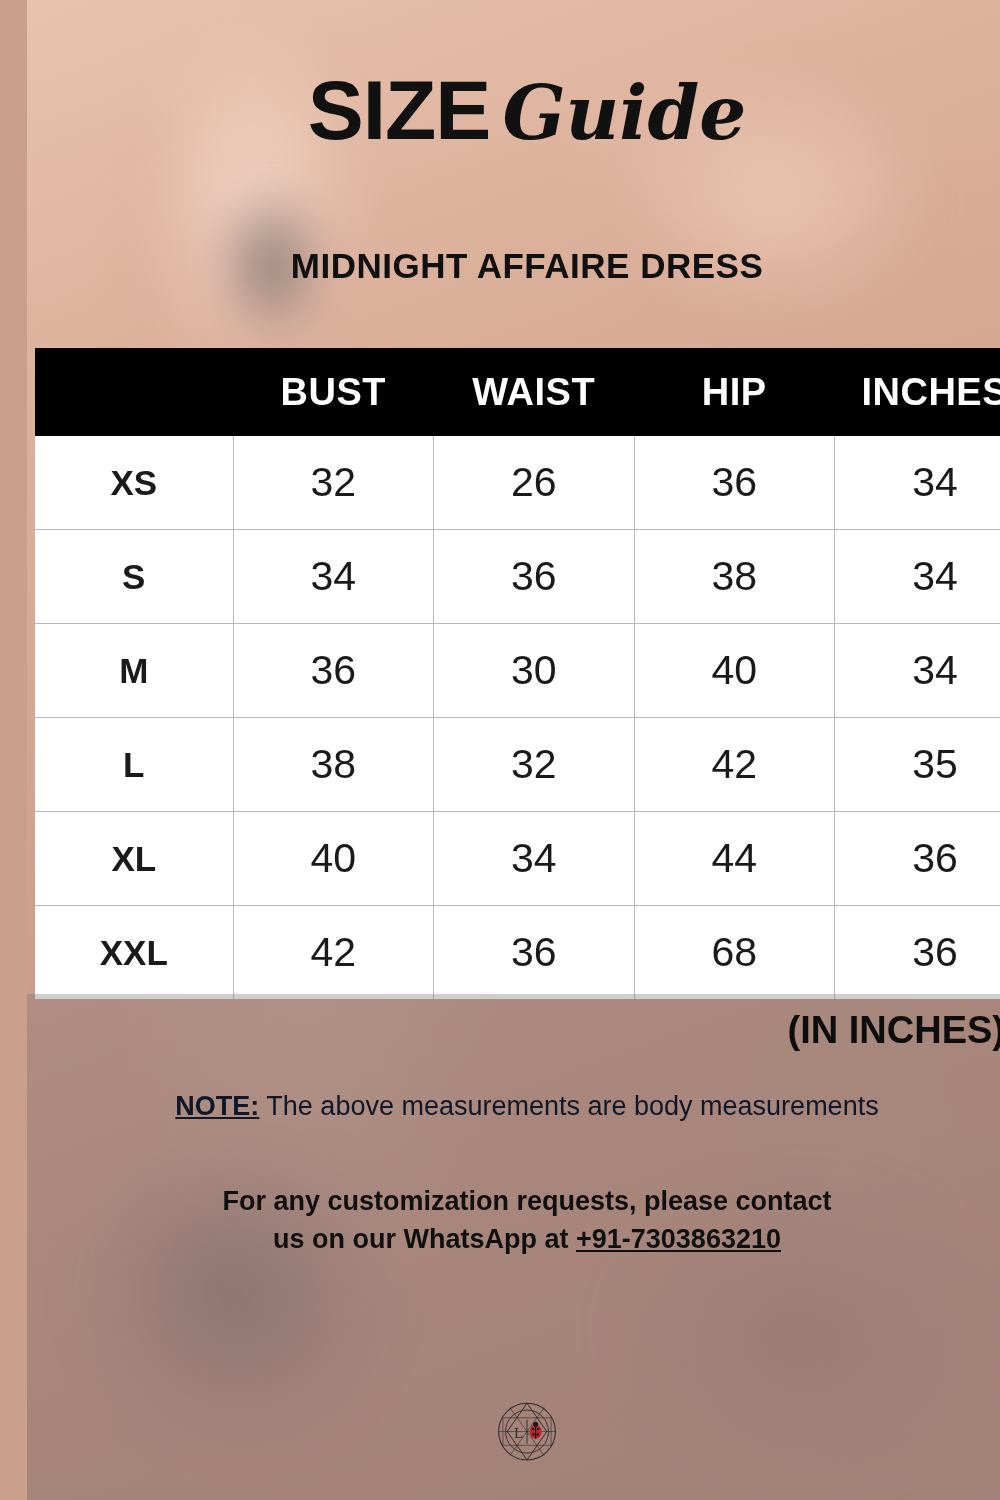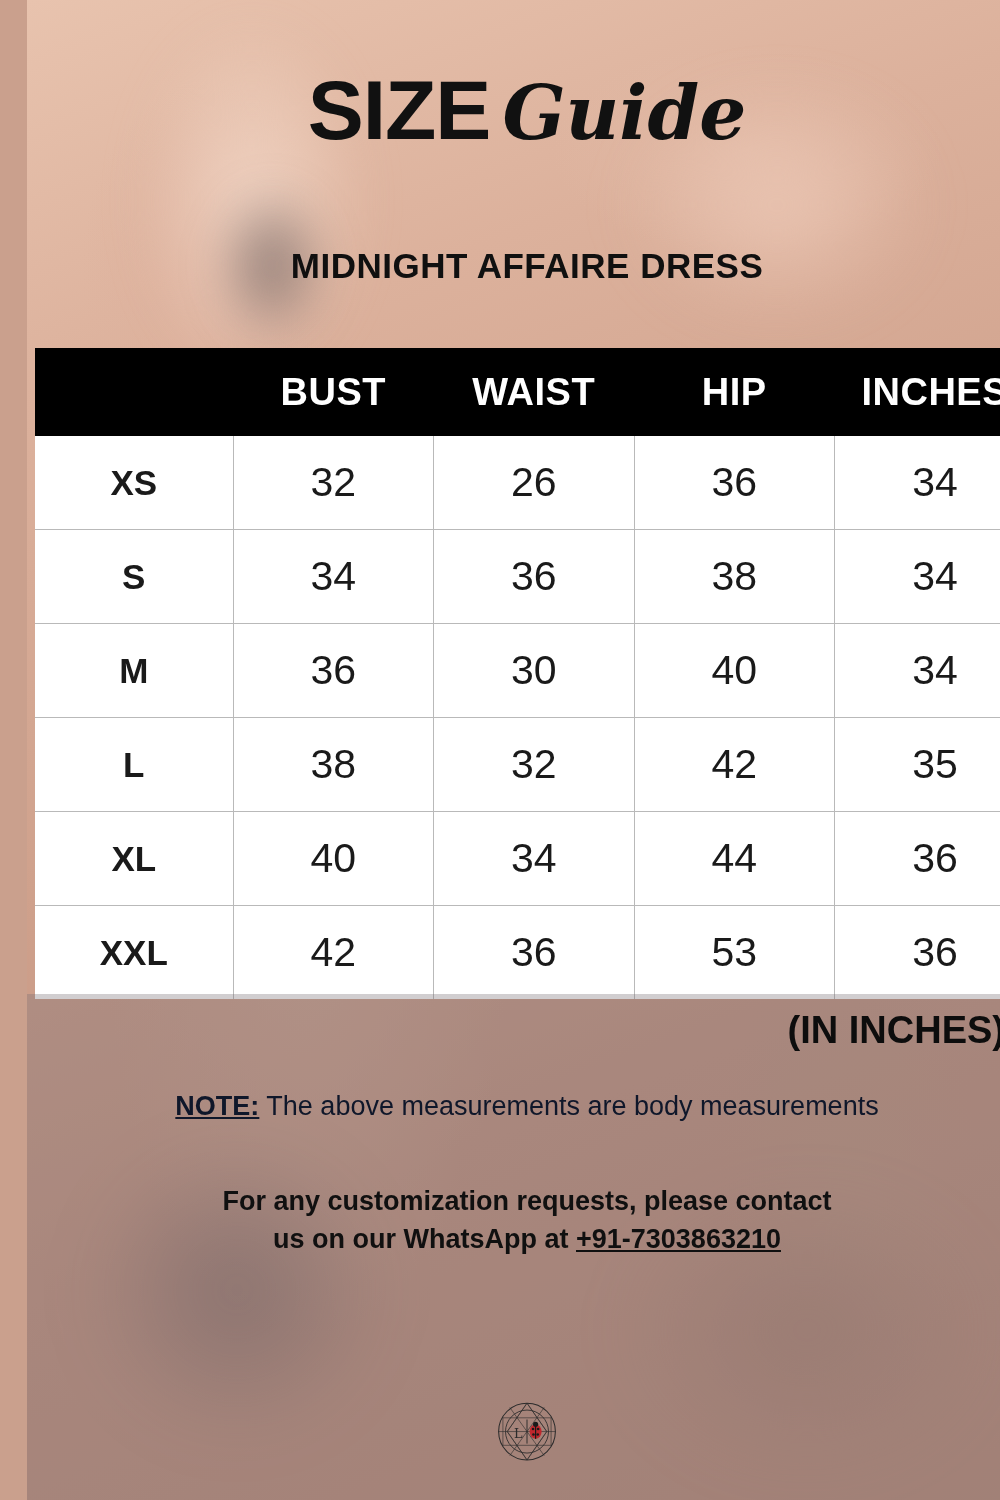--- a/index.html
+++ b/index.html
@@ -292,21 +292,21 @@
           <td class="size-label">XL</td>
           <td>40</td>
           <td>34</td>
           <td>44</td>
           <td>36</td>
         </tr>
         <tr>
           <td class="size-label">XXL</td>
           <td>42</td>
           <td>36</td>
-          <td>53</td>
+          <td>68</td>
           <td>36</td>
         </tr>
       </tbody>
     </table>
   </div>
 
   <div class="footer">
     <div class="units">(IN INCHES)</div>
 
     <div class="note">

